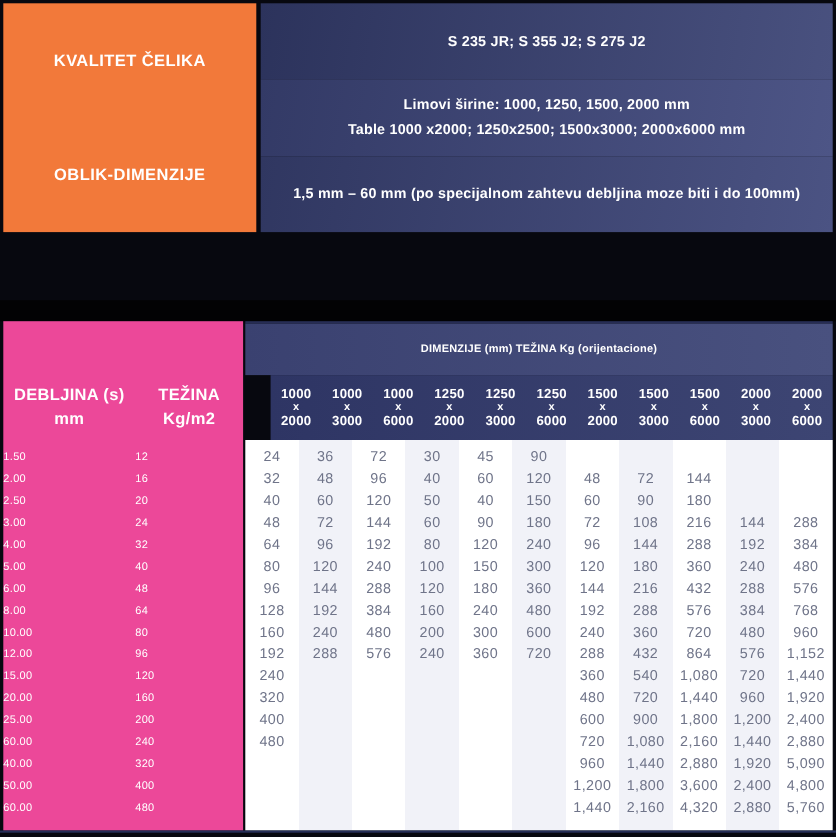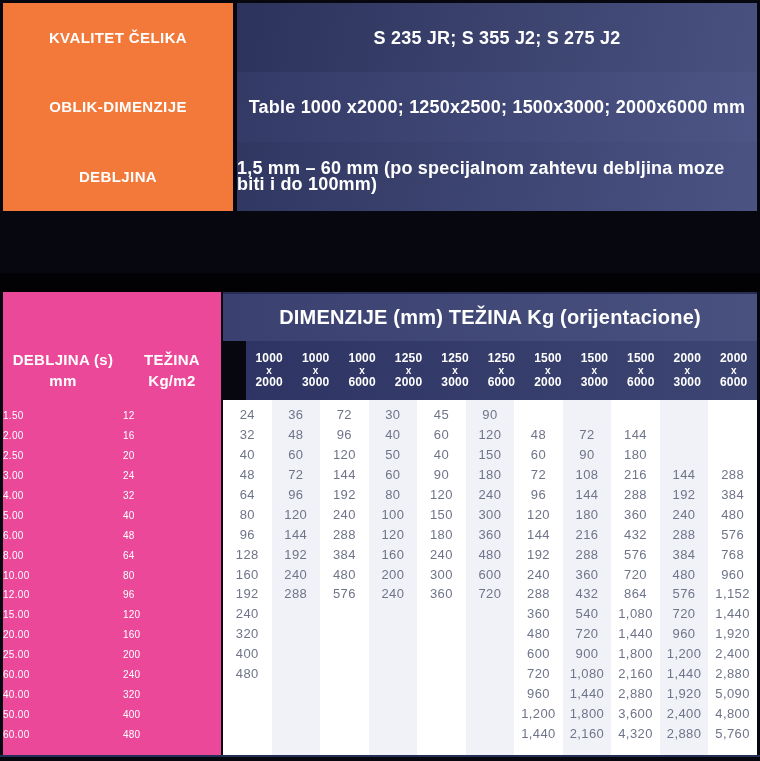--- a/index.html
+++ b/index.html
@@ -21,22 +21,22 @@
   .spec-label-row{
     flex:1;display:flex;align-items:center;justify-content:center;
     color:#fff;font-weight:700;font-size:15px;letter-spacing:.4px;
     text-align:center;
   }
   .spec-values{
     flex:1;display:flex;flex-direction:column;
   }
   .spec-value-row{
     flex:1;display:flex;flex-direction:column;align-items:center;justify-content:center;
-    gap:7px;color:#fff;font-weight:700;font-size:18px;letter-spacing:.2px;
-    text-align:left;
+    gap:7px;color:#fff;font-weight:700;font-size:13px;letter-spacing:.2px;
+    text-align:center;
   }
   .spec-value-row:nth-child(1){background:linear-gradient(100deg,#2c335c 0%,#49517f 100%);}
   .spec-value-row:nth-child(2){background:linear-gradient(100deg,#333a66 0%,#4d5586 100%);}
   .spec-value-row:nth-child(3){background:linear-gradient(100deg,#303761 0%,#4b5383 100%);}
   .spec-line{line-height:16px;}
   
   .separator-band{
     position:absolute;top:273px;left:0;width:760px;height:19px;background:#020204;
   }
   
@@ -54,21 +54,21 @@
   .lh-cell.weight{width:45%;}
   .table-left-rows{flex:1;display:flex;flex-direction:column;padding-top:6px;}
   .left-row{height:19.9px;display:flex;align-items:center;}
   .left-row .lr-cell{width:55%;text-align:left;color:#fff;font-weight:400;font-size:10px;letter-spacing:.3px;}
   .left-row .lr-cell.weight{width:45%;}
   .table-right{flex:1;display:flex;flex-direction:column;min-width:0;}
   .table-title{
     height:49px;box-sizing:border-box;border-top:2px solid #272d55;
     background:linear-gradient(90deg,#3a4170 0%,#49517f 100%);
     display:flex;align-items:center;justify-content:center;
-    color:#fff;font-weight:700;font-size:20px;letter-spacing:.2px;
+    color:#fff;font-weight:700;font-size:10px;letter-spacing:.2px;
   }
   .col-headers{
     height:59px;display:flex;
     background:linear-gradient(90deg,#2e3564 0%,#3d4573 100%);
     margin-left:23px;
   }
   .col-header{
     width:9.0909%;display:flex;flex-direction:column;align-items:center;justify-content:center;
     color:#fff;font-weight:700;font-size:12px;line-height:13px;letter-spacing:.2px;
   }
@@ -94,28 +94,28 @@
 </style>
 </head>
 <body>
 
 <div class="top-section">
   <div class="spec-labels">
   <div class="spec-label-row">KVALITET ČELIKA</div>
 
   <div class="spec-label-row">OBLIK-DIMENZIJE</div>
 
-  <div class="spec-label-row">DEBLJINA</div>
 </div>
   <div class="spec-values">
   <div class="spec-value-row">
     <div class="spec-line">S 235 JR; S 355 J2; S 275 J2</div>
   </div>
 
   <div class="spec-value-row">
+    <div class="spec-line">Limovi širine: 1000, 1250, 1500, 2000 mm</div>
   <div class="spec-line">Table 1000 x2000; 1250x2500; 1500x3000; 2000x6000 mm</div>
       </div>
 
   <div class="spec-value-row">
     <div class="spec-line">1,5 mm – 60 mm (po specijalnom zahtevu debljina moze biti i do 100mm)</div>
   </div>
 </div>
 </div>
 
 <div class="separator-band"></div>

